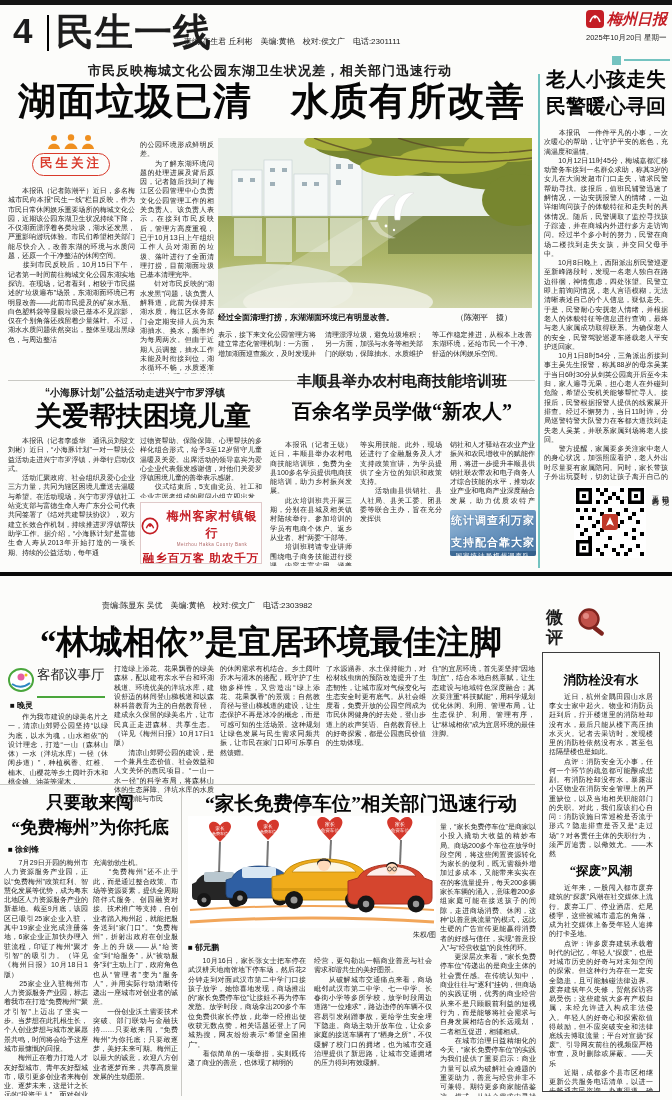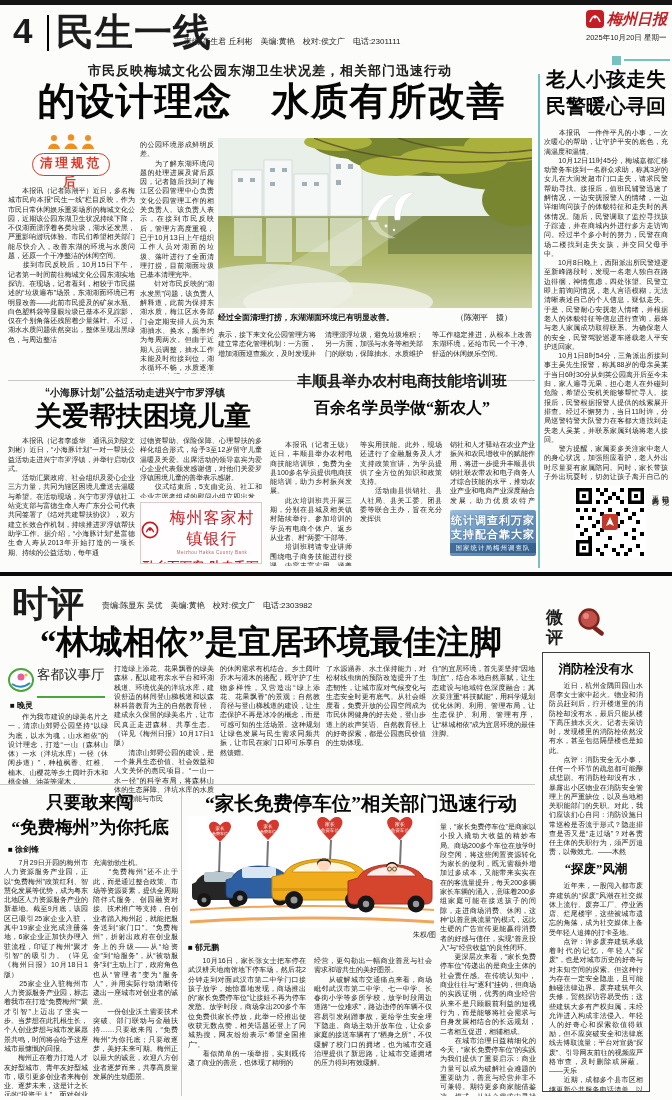--- a/index.html
+++ b/index.html
@@ -19,21 +19,21 @@
   .wp-title{font-family:"Liberation Serif","DejaVu Serif",serif;font-weight:900;font-size:12.5px;
             text-align:center;color:#0a0a0a;margin:5px 0 3px}
   .wp-body{font-size:7px;line-height:1.32;text-align:justify;white-space:pre-line;color:#1d1d1d}
   .banner{background:linear-gradient(155deg,#9cbdda 0%,#6b96c0 45%,#4a77a5 100%);color:#fff;
           text-align:center;text-shadow:0 0 2px #2f5f8f;border-radius:2px;overflow:hidden}
   .banner .l1{font-size:11px;font-weight:900;letter-spacing:1px;line-height:14px;margin-top:3px}
   .banner .l3{font-size:6.5px;background:rgba(31,74,117,.55);line-height:10px;margin-top:2px;letter-spacing:1px}
   .pill{border:1.6px solid #d93a2b;border-radius:12px;color:#d93a2b;font-weight:800;font-size:12.5px;
         letter-spacing:3px;text-align:center;line-height:19px;height:23px}
   .adbox{border:1px solid #e0c9c9;background:#fffdfd;text-align:center;overflow:hidden}
-  .adname{color:#c41e25;font-weight:400;font-size:16px;letter-spacing:1px}
+  .adname{color:#c41e25;font-weight:700;font-size:12px;letter-spacing:1px}
   .aden{color:#b06a6a;font-size:4.5px;letter-spacing:.5px}
   .adslogan{color:#c41e25;font-weight:700;font-size:11.5px;letter-spacing:1px;margin-top:4px}
 </style>
 </head>
 <body>
 
 <div class="page">
 
   <div class="abs" style="left:0;top:0;width:672px;height:5px;background:#151515"></div>
 
@@ -50,36 +50,36 @@
       </svg>
   </div>
   <div class="abs ht" style="left:607px;top:10px;font-size:15px;color:#c41e25;font-style:italic">梅州日报</div>
   <div class="abs" style="left:586px;top:33px;font-size:7.5px;color:#222">2025年10月20日 星期一</div>
 
   <div class="abs ctr" style="left:30px;top:62px;width:480px;font-size:13px;font-weight:700;letter-spacing:1px">市民反映梅城文化公园东湖卫生状况差，相关部门迅速行动</div>
   <div class="abs teal" style="left:612px;top:56px;width:9px;height:9px"></div>
   <div class="abs teal" style="left:624px;top:59px;width:46px;height:2px"></div>
   <div class="abs teal" style="left:538px;top:74px;width:2px;height:494px"></div>
 
-  <div class="abs ht ctr" style="left:8px;top:76px;width:527px;font-size:38px;letter-spacing:1px">的设计理念　水质有所改善</div>
+  <div class="abs ht ctr" style="left:8px;top:76px;width:527px;font-size:38px;letter-spacing:1px">湖面垃圾已清　水质有所改善</div>
 
   <div class="abs" style="left:32px;top:134px;width:78px;text-align:center">
     <span>
       <svg width="54" height="15" viewBox="0 0 54 15">
         <g fill="#ef8f1f">
           <circle cx="10" cy="4" r="3"></circle>
             <path d="M4,15 C5,8 15,8 16,15 Z"></path>
           <circle cx="27" cy="3.4" r="3.2"></circle>
             <path d="M20.5,15 C22,7.5 32,7.5 33.5,15 Z"></path>
           <circle cx="44" cy="4" r="3"></circle>
             <path d="M38,15 C39,8 49,8 50,15 Z"></path>
         </g>
       </svg>
     </span>
-    <div class="pill">清理规范后</div>
+    <div class="pill">民生关注</div>
   </div>
 
   <div class="abs b" style="left:8px;top:186px;width:127px;height:188px">　　本报讯（记者陈潮平）近日，多名梅城市民向本报“民生一线”栏目反映，作为市民日常休闲娱乐重要场所的梅城文化公园，近期该公园东湖卫生状况持续下降，不仅湖面漂浮着各类垃圾，湖水还发黑，严重影响游玩体验。市民们希望相关部门能尽快介入，改善东湖的环境与水质问题，还原一个干净整洁的休闲空间。
 　　接到市民反映后，10月15日下午，记者第一时间前往梅城文化公园东湖实地探访。在现场，记者看到，相较于市民描述的“垃圾遍布”场景，东湖湖面环境已有明显改善——此前市民提及的矿泉水瓶、白色塑料袋等显眼垃圾已基本不见踪影，仅在个别角落还残留着少量落叶。不过，湖水水质问题依然突出，整体呈现出黑绿色，与周边整洁</div>
   <div class="abs b" style="left:140px;top:140px;width:74px;height:234px">的公园环境形成鲜明反差。
 　　为了解东湖环境问题的处理进展及背后原因，记者随后找到了梅江区公园管理中心负责文化公园管理工作的相关负责人。该负责人表示，在接到市民反映后，管理方高度重视，已于10月13日上午组织工作人员对湖面的垃圾、落叶进行了全面清理打捞，目前湖面垃圾已基本清理完毕。
 　　针对市民反映的“湖水发黑”问题，该负责人解释道，此前为保持东湖水质，梅江区水务部门会定期安排人员为东湖抽水、换水，频率约为每周两次。但由于近期人员调整，抽水工作未能及时衔接到位，湖水循环不畅，水质逐渐变差，出现发黑的情况。目前，管理方已采取抽水换水等措施改善水质。该负责人</div>
 
   <div class="abs" style="left:218px;top:138px;width:314px;height:170px">
     <svg width="314" height="170" viewBox="0 0 314 170">
@@ -173,31 +173,31 @@
       </span>
       <span>
         <div class="adname">梅州客家村镇银行</div>
         <div class="aden">Meizhou Hakka County Bank</div>
       </span>
     </div>
     <div class="adslogan">融乡百万客  助农千万家</div>
   </div>
 
   <div class="abs ctr" style="left:268px;top:372px;width:268px;font-size:15px;font-weight:700">丰顺县举办农村电商技能培训班</div>
-  <div class="abs ht ctr" style="left:268px;top:398px;width:268px;font-size:16px">百余名学员学做“新农人”</div>
+  <div class="abs ht ctr" style="left:268px;top:398px;width:268px;font-size:20px">百余名学员学做“新农人”</div>
   <div class="abs b" style="left:270px;top:440px;width:82px;height:126px">　　本报讯（记者王锐）近日，丰顺县举办农村电商技能培训班，免费为全县100多名学员提供电商技能培训，助力乡村振兴发展。
 　　此次培训班共开展三期，分别在县城及相关镇村陆续举行。参加培训的学员有电商个体户、返乡从业者、村“两委”干部等。
 　　培训班聘请专业讲师围绕电子商务技能进行授课，内容丰富实用，涵盖短视频策划、拍摄剪辑、直播运营</div>
   <div class="abs b" style="left:360px;top:440px;width:82px;height:126px">等实用技能。此外，现场还进行了金融服务及人才支持政策宣讲，为学员提供了全方位的知识和政策支持。
 　　活动由县供销社、县人社局、县关工委、团县委等联合主办，旨在充分发挥供</div>
   <div class="abs b" style="left:450px;top:440px;width:85px;height:64px">销社和人才驿站在农业产业振兴和农民增收中的赋能作用，将进一步提升丰顺县供销社联农带农和电子商务人才综合技能的水平，推动农业产业和电商产业深度融合发展，助力优质农特产品“出村入城”，促进丰顺县农业产业的高质量发展。</div>
 
   <div class="abs banner" style="left:450px;top:510px;width:86px;height:46px">
     <div class="l1">统计调查利万家</div>
-    <div class="l1" style="margin-top:0">支持配合靠大家</div>
+    <div class="l1" style="margin-top:8px">支持配合靠大家</div>
     <div class="l3">国家统计局梅州调查队</div>
   </div>
 
   <div class="abs ht ctr" style="left:544px;top:66px;width:124px;font-size:20px;line-height:27px;white-space:pre-line">老人小孩走失
 民警暖心寻回</div>
   <div class="abs b" style="left:544px;top:128px;width:124px;height:352px">　　本报讯　一件件平凡的小事，一次次暖心的帮助，让守护平安的底色，充满温度和温情。
 　　10月12日11时45分，梅城嘉都汇移动警务车接到一名群众求助，称其3岁的女儿在大润发超市门口走失，请求民警帮助寻找。接报后，值班民辅警迅速了解情况，一边安抚报警人的情绪，一边详细询问孩子的体貌特征和走失时的具体情况。随后，民警调取了监控寻找孩子踪迹，并在商城内外进行多方走访询问。经过半个多小时的努力，民警在商场二楼找到走失女孩，并交回父母手中。
 　　10月8日晚上，西阳派出所民警巡逻至新峰路段时，发现一名老人独自在路边徘徊，神情焦虑，四处张望。民警立即上前询问情况，老人言语模糊，无法清晰表述自己的个人信息，疑似走失。于是，民警耐心安抚老人情绪，并根据老人的体貌特征等信息进行查询，最终与老人家属成功取得联系。为确保老人的安全，民警驾驶巡逻车搭载老人平安护送回家。
 　　10月1日8时54分，三角派出所接到事主吴先生报警，称其88岁的母亲吴某于当日6时30分从剑英公园离开后至今未归，家人遍寻无果，担心老人在外碰到危险，希望公安机关能够帮忙寻人。接报后，民警根据报警人提供的线索展开排查。经过不懈努力，当日11时许，分局巡警特警大队警力在客都大道找到走失老人吴某，并联系家属到场将老人接回。
 　　警方提醒，家属要多关注家中老人的身心状况，加强照应看护，老人外出时尽量要有家属陪同。同时，家长带孩子外出玩耍时，切勿让孩子离开自己的视线范围，要加强对孩子的安全教育，教会孩子熟记家长的联系方式等。
@@ -272,21 +272,20 @@
         </g>
       <rect x="28" y="28" width="16" height="16" rx="3" fill="#c0392b"></rect>
       <path d="M36,31 L32,40 L36,38 L40,40 Z" fill="#fff"></path>
     </svg>
   </div>
   <div class="abs vtxt" style="left:650px;top:490px;height:66px">扫码可见
 更多内容</div>
 
   <div class="abs" style="left:0;top:572px;width:672px;height:4px;background:#0a0a0a"></div>
 
-  <div class="abs" style="left:12px;top:580px;font-size:36px;font-weight:900">时评</div>
   <div class="abs small" style="left:102px;top:600px;width:340px">责编:陈显东 吴优　美编:黄艳　校对:侯文广　电话:2303982</div>
   <div class="abs ht ctr" style="left:6px;top:620px;width:530px;font-size:33px">“林城相依”是宜居环境最佳注脚</div>
 
   <div class="abs" style="left:8px;top:666px;width:102px;display:flex;align-items:center;gap:3px">
     <span>
       <svg width="26" height="26" viewBox="0 0 26 26">
         <ellipse cx="13" cy="13" rx="12" ry="11" fill="#fff" stroke="#4aa63c" stroke-width="2"></ellipse>
         <circle cx="13" cy="10" r="3.5" fill="#e65fa0"></circle>
         <path d="M4,17 Q13,23 22,16" stroke="#2e86c1" stroke-width="2" fill="none"></path>
         <circle cx="18" cy="8" r="1.5" fill="#f2c014"></circle>
@@ -406,21 +405,21 @@
 
   <div class="abs" style="left:546px;top:608px;width:20px;font-size:17px;font-weight:900;line-height:20px;white-space:pre-line">微
 评</div>
   <div class="abs" style="left:574px;top:606px">
     <svg width="34" height="40" viewBox="0 0 34 40">
       <circle cx="15" cy="13" r="9.5" fill="#c05048" stroke="#7e241e" stroke-width="2.4"></circle>
       <circle cx="12" cy="10" r="3" fill="#e8938d" opacity="0.85"></circle>
       <rect x="20.5" y="19" width="13" height="4.5" rx="2" fill="#7e241e" transform="rotate(38 20.5 19)"></rect>
     </svg>
   </div>
-  <div class="abs" style="left:542px;top:652px;width:108px;height:440px;border:1px solid #3d3d3d;padding:3px 6px;overflow:hidden;background:#fdfdfb">
+  <div class="abs" style="left:542px;top:652px;width:118px;height:440px;border:1px solid #3d3d3d;padding:14px 6px;overflow:hidden;background:#fdfdfb">
     <div class="wp-title">消防栓没有水</div>
     <div class="wp-body">　　近日，杭州金隅田园山水居李女士家中起火。物业和消防员赶到后，拧开楼道里的消防栓却没有水，最后只能从楼下高压抽水灭火。记者去采访时，发现楼里的消防栓依然没有水，甚至包括隔壁楼也是如此。
 　　点评：消防安全无小事，任何一个环节的疏忽都可能酿成悲剧。有消防栓却没有水，暴露出小区物业在消防安全管理上的严重缺位，以及当地相关职能部门的失职。对此，我们应该扪心自问：消防设施日常巡检是否流于形式？隐患排查是否又是“走过场”？对各责任主体的失职行为，须严厉追责，以儆效尤。——木然</div>
     <div class="wp-title">“探废”风潮</div>
     <div class="wp-body">　　近年来，一股闯入都市废弃建筑的“探废”风潮在社交媒体上流行。废弃工厂、停业酒店、烂尾楼宇，这些被城市遗忘的角落，成为社交媒体上备受年轻人追捧的打卡圣地。
 　　点评：许多废弃建筑承载着时代的记忆，年轻人“探废”，也是对城市历史的好奇与对未知空间的探索。但这种行为存在一定安全隐患，且可能触碰法律边界。废弃建筑年久失修，贸然探访容易受伤；这些建筑大多有产权归属，未经允许进入构成非法侵入。年轻人的好奇心和探索欲值得鼓励，但不应突破安全和法律底线去博取流量；平台对宣扬“探废”、引导网友前往的视频应严格审查，及时删除或屏蔽。——天乐</div>
     <div class="wp-body">　　近期，成都多个县市区相继更新公共服务电话清单，以进一步畅通市民咨询、办事渠道，确保公共服务电话的准确性和时效性。
 　　点评：清理规范公共服务电话中的占线电话、僵尸电话、无效电话、过时电话，不仅节省群众查询时间，更显著提升了公众查询与拨打便利度。清理规范后，公共服务电话分类清晰、指向明确，公众可搜索精准拨打电话，无需事事依赖“12345”热线，此举不仅大幅缩短了响应时间，更确保了回复内容的精准性与权威性。期待更多地方能借鉴学习，让公共服务更便民。——天愚</div>
   </div>
 

